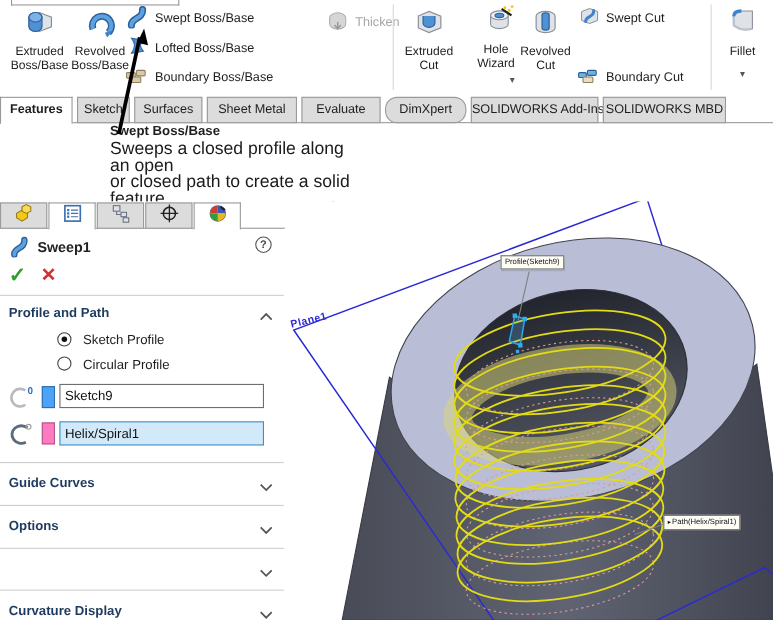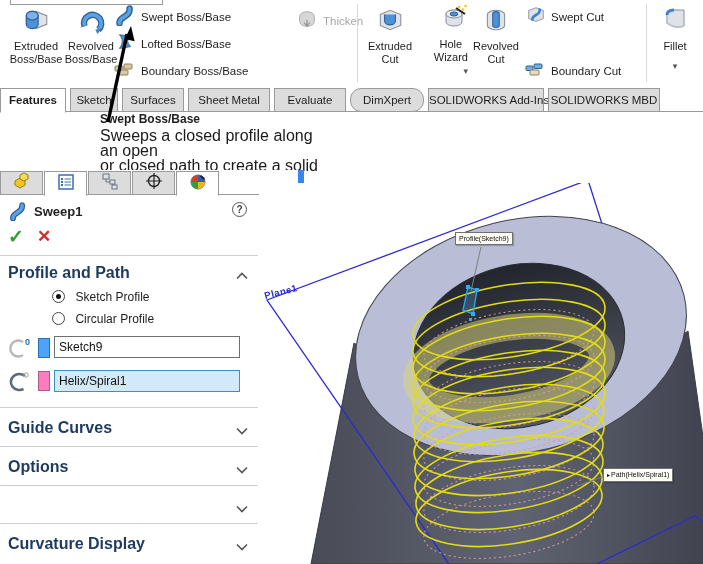--- a/index.html
+++ b/index.html
@@ -27,32 +27,32 @@
          font-size:11.5px; text-align:center; padding-top:5px; white-space:nowrap; }
   .tab.active { background:#fff; font-weight:bold; height:25px; border-bottom:1px solid #fff; z-index:3; }
 
   
   .tooltip { left:100px; top:112px; width:220px; }
   .tooltip .tt-title { font-size:12px; font-weight:bold; margin-bottom:2px; }
   .tooltip .tt-line { font-size:16px; line-height:15px; color:#1a1a1a; }
   .arrow-overlay { left:55px; top:8px; width:110px; height:125px; pointer-events:none; z-index:5; }
 
   
-  .pm { left:0; top:170px; width:304px; height:381px; background:#fff; border-right:6px solid #3b82f6; }
+  .pm { left:0; top:183px; width:304px; height:381px; background:#fff; border-right:2px solid #3b82f6; }
   .pm-tabbar { left:0; top:0; width:259px; height:25px; border-bottom:1px solid #9a9a9a; }
   .pm-tab { position:absolute; top:1px; width:43px; height:24px; background:#dcdcdc;
             border:1px solid #9a9a9a; display:flex; align-items:center; justify-content:center; }
   .pm-tab.active { background:#fff; border-bottom:1px solid #fff; height:25px; z-index:2; }
   .pm-title { font-size:13px; font-weight:bold; color:#222; }
   .help-circle { width:15px; height:15px; border:1.5px solid #555; border-radius:50%;
                  font-size:10px; font-weight:bold; color:#444; display:flex; align-items:center; justify-content:center; }
   .ok-icon { font-size:19px; font-weight:bold; color:#2f9e2f; }
   .cancel-icon { font-size:17px; font-weight:bold; color:#d03030; }
   .pm-sep { left:0; width:258px; height:1px; background:#cfcfcf; }
-  .pm-sec { font-size:16px; font-weight:bold; color:#1d3a5f; }
+  .pm-sec { font-size:12px; font-weight:bold; color:#1d3a5f; }
   .radio { width:13px; height:13px; border:1px solid #444; border-radius:50%; display:inline-block;
            position:relative; vertical-align:-2px; background:#fff; }
   .radio.sel::after { content:""; position:absolute; inset:3px; background:#111; border-radius:50%; }
   .radio-lbl { font-size:12px; margin-left:6px; }
   .swatch { display:inline-block; width:12px; height:20px; }
   .sw-blue { background:#4da3f7; border:1px solid #2a6fae; }
   .sw-pink { background:#ff7bc1; border:1px solid #b05a86; }
   .pm-input { width:186px; height:22px; border:1px solid #6e6e6e; font-family:"Liberation Sans",sans-serif;
               font-size:12px; padding:0 4px; background:#fff; color:#111; }
   .pm-input.hl { background:#d2e9fa; border:1px solid #3f8fc9; }

